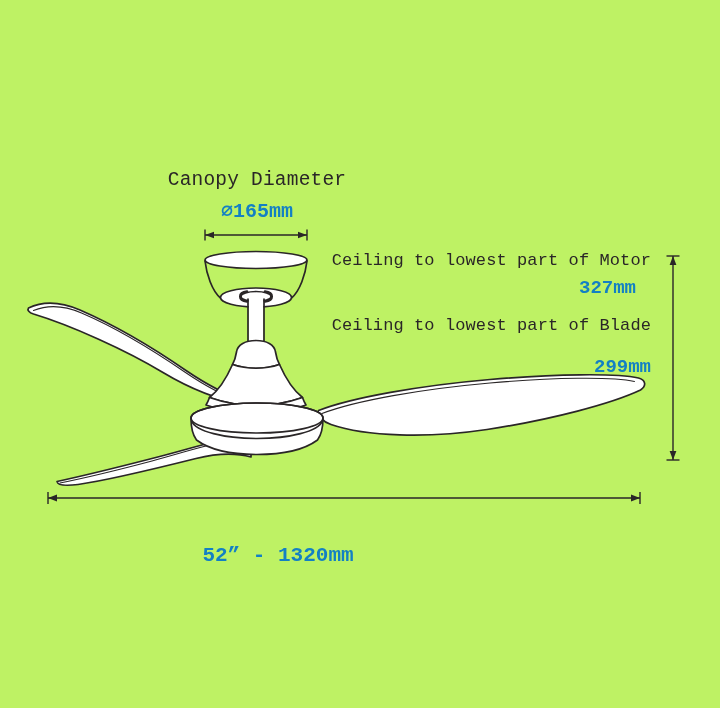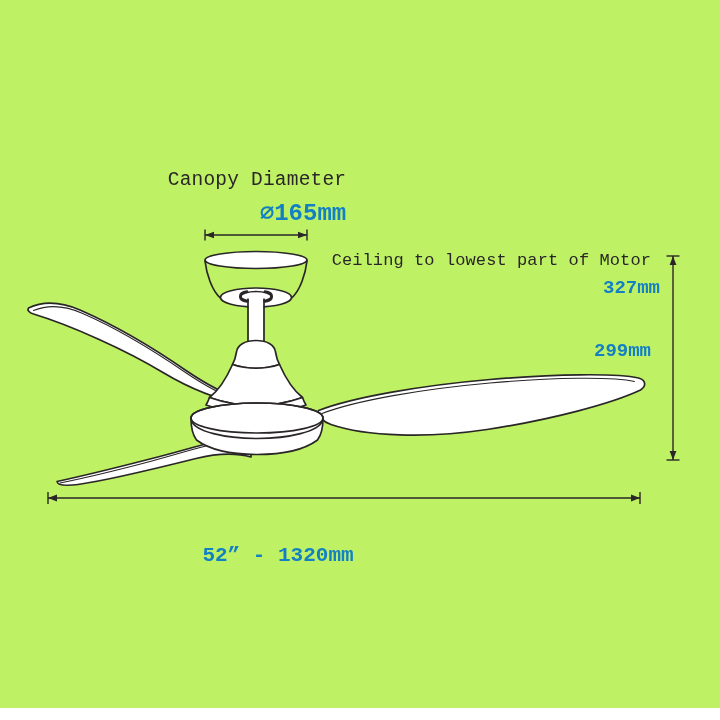--- a/index.html
+++ b/index.html
@@ -8,43 +8,44 @@
     position:relative; width:720px; height:708px; background:#bef264;
     font-family:Liberation Mono, monospace; overflow:hidden;
   }
   .txt { position:absolute; white-space:nowrap; color:var(--ink); }
   .center { transform:translateX(-50%); text-align:center; }
   .rightal { text-align:left; }
   .lbl-lg  { font-size:19.5px; font-weight:500; letter-spacing:.2px; }
   .lbl-xl  { font-size:20.5px; font-weight:500; letter-spacing:.2px; }
   .lbl-md  { font-size:17px;   font-weight:500; letter-spacing:.1px; }
   .val     { color:var(--accent); font-weight:700; }
-  .val-lg  { font-size:24px;margin-left:46px; }
+  .val-lg  { font-size:20px; }
   .val-xl  { font-size:21px; }
   .val-md  { font-size:19px; }
   svg.art { position:absolute; left:0; top:0; }
   .ln  { stroke:var(--ink); fill:none; stroke-width:1.7; stroke-linecap:round; stroke-linejoin:round; }
   .lnf { stroke:var(--ink); fill:#fff;  stroke-width:1.7; stroke-linecap:round; stroke-linejoin:round; }
   .thin{ stroke-width:1.05; }
   .bold{ stroke-width:2.6; }
   .dim { stroke:var(--ink); fill:none; stroke-width:1.4; stroke-linecap:butt; }
   .dimf{ fill:var(--ink); stroke:none; }
 </style>
 </head>
 <body>
 
 <div class="stage">
 
   <div class="txt center lbl-lg" style="left:257px; top:169px;">Canopy Diameter</div>
   <div class="txt center val val-lg" style="left:257px; top:198px;">⌀165mm</div>
 
   <div class="txt rightal lbl-md" style="right:69px; top:251px;">Ceiling to lowest part of Motor</div>
-  <div class="txt rightal val val-md" style="right:60px; top:277px;">327mm</div>
+  <div class="txt rightal val val-md" style="right:84px; top:277px;">327mm</div>
 
-  <div class="txt rightal val val-md" style="right:69px; top:340px;">299mm</div>
+  <div class="txt rightal lbl-md" style="right:69px; top:316px;">Ceiling to lowest part of Blade</div>
+  <div class="txt rightal val val-md" style="right:69px; top:356px;">299mm</div>
 
   <div class="txt center val val-xl" style="left:278px; top:544px;">52” - 1320mm</div>
 
   <svg class="art" width="720" height="720" viewBox="0 0 720 720">
 
     <g>
       <path class="lnf" d="M 28.5,308
         C 42,301.5 60,301.5 80,310
         C 112,324 152,347 186,370.5
         C 214,389.5 237,398.5 246.5,401.5

